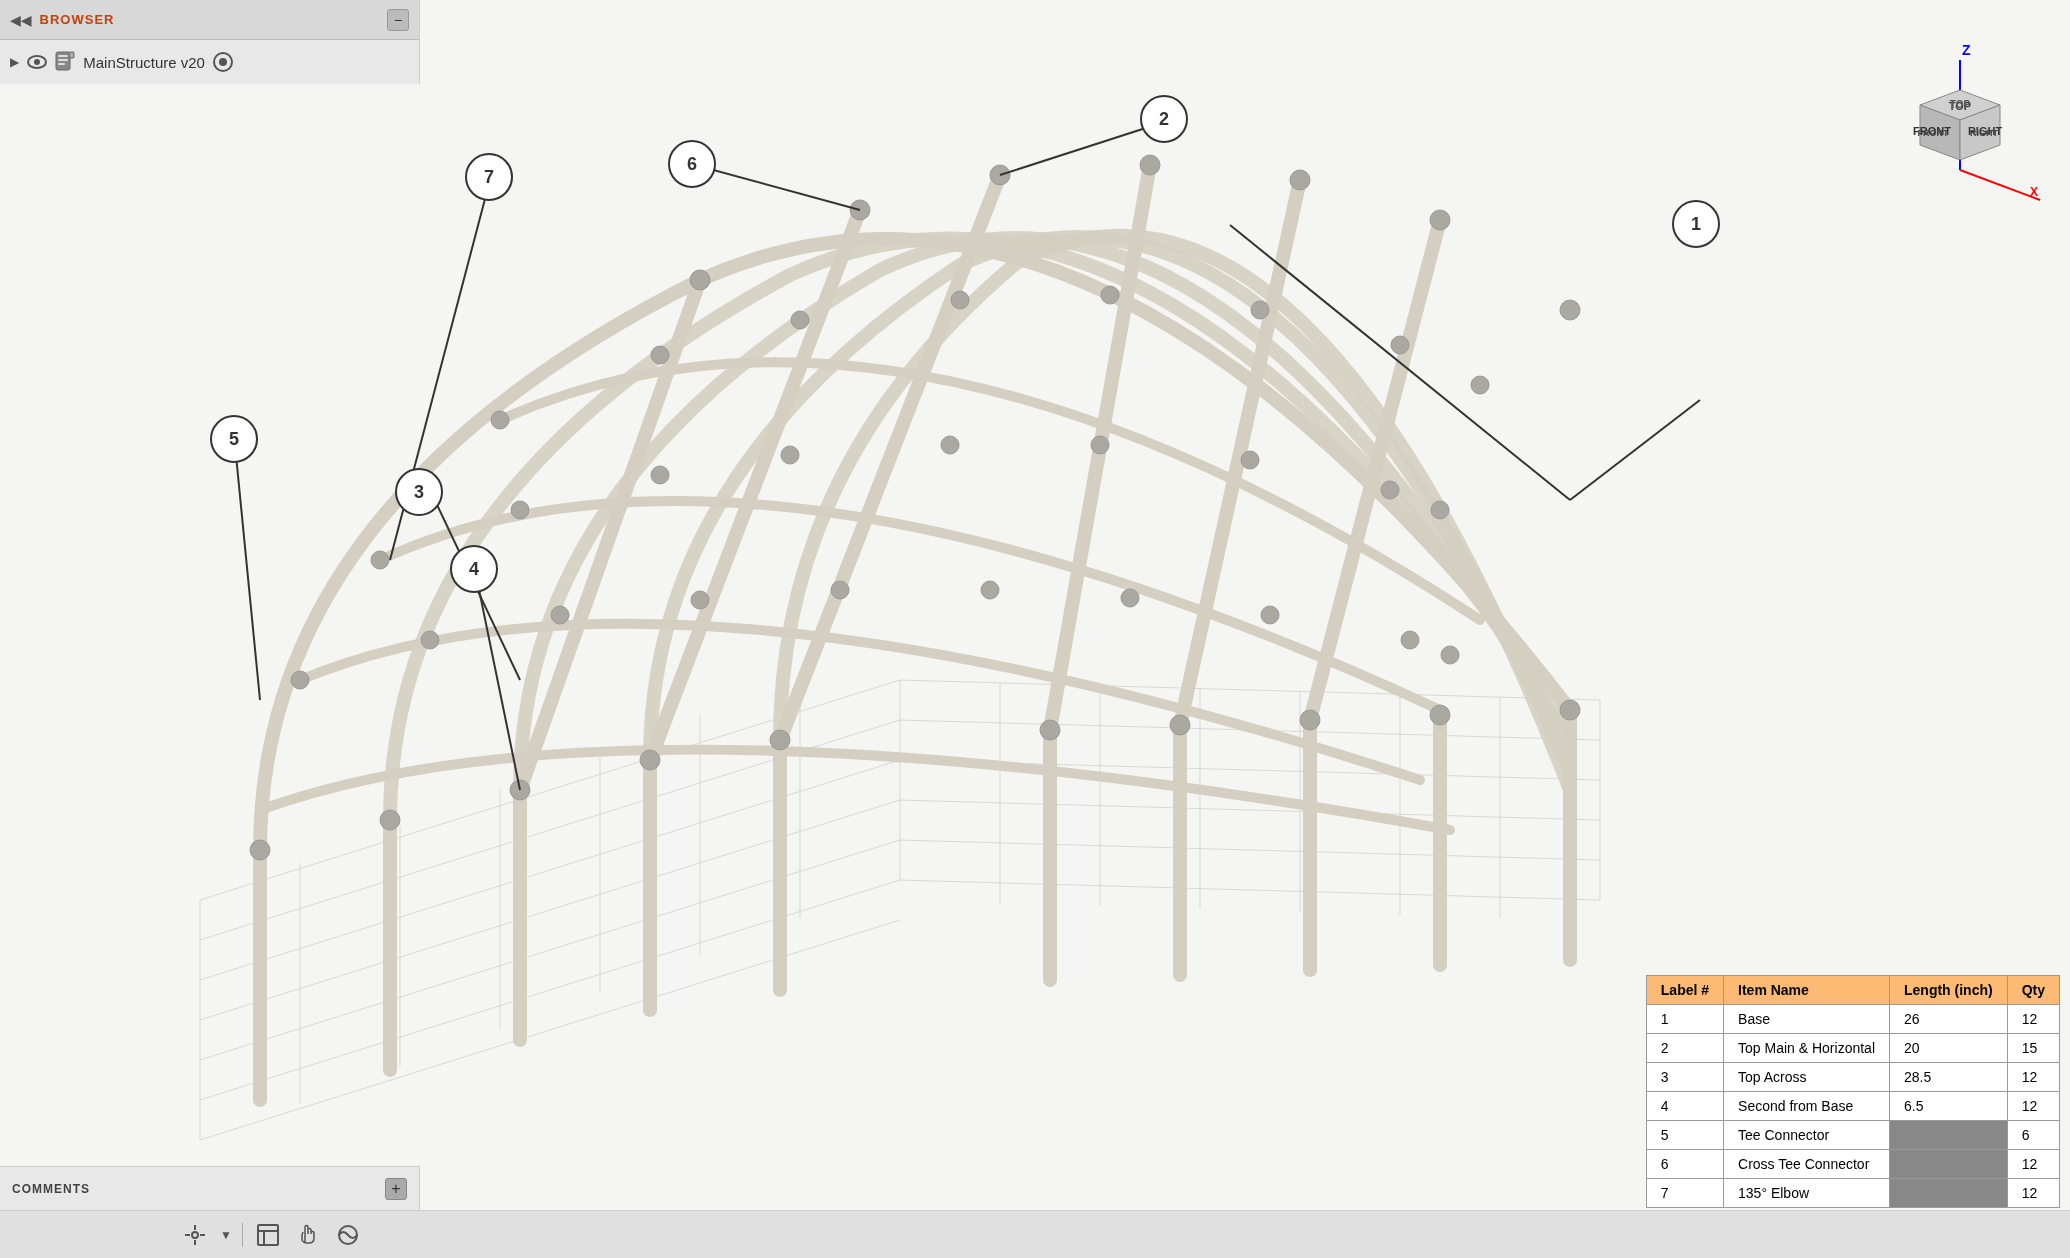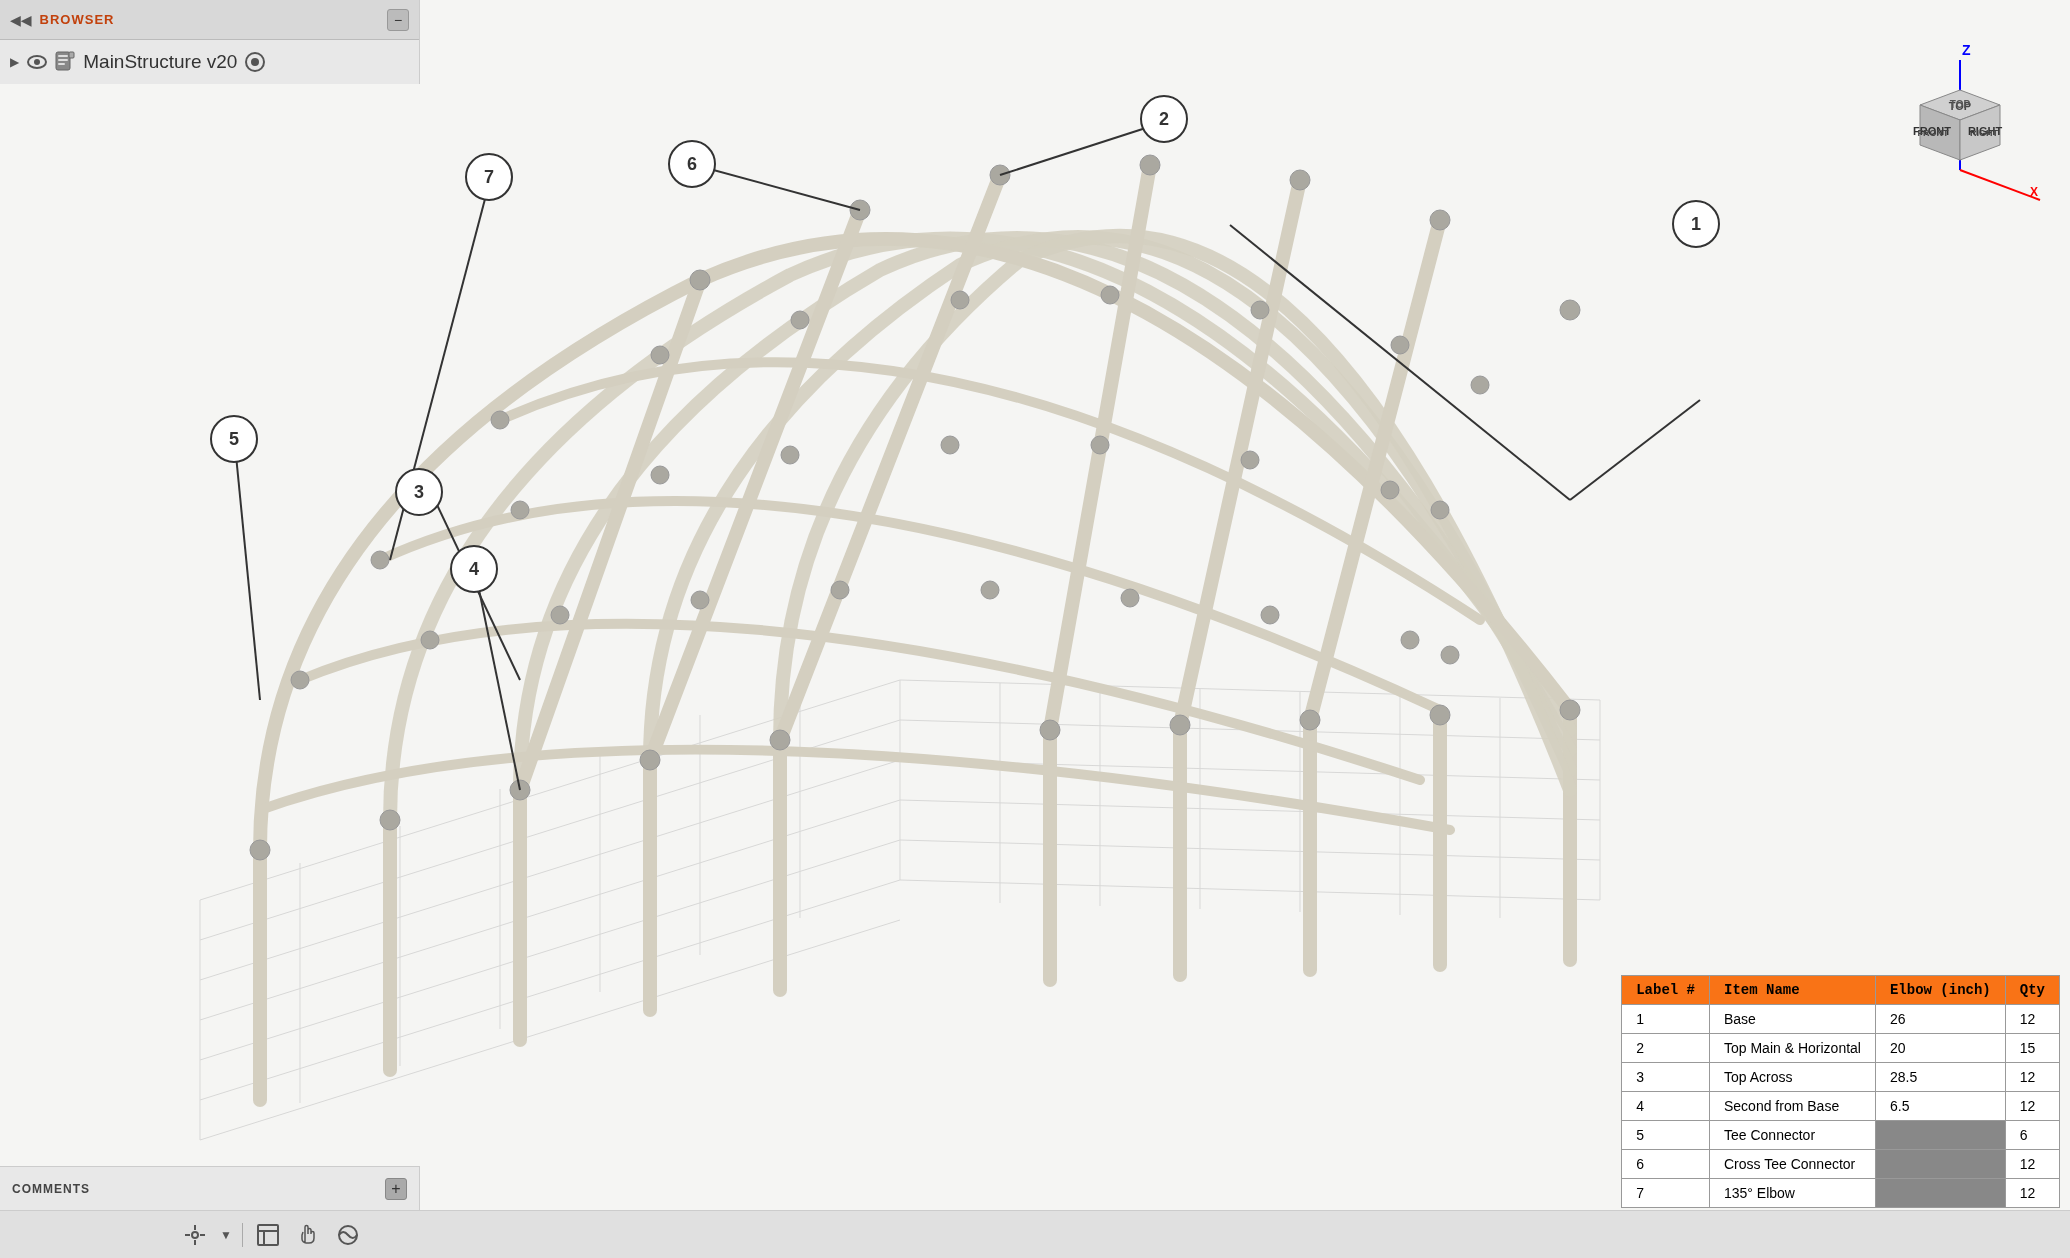--- a/index.html
+++ b/index.html
@@ -84,21 +84,21 @@
       justify-content: center;
     }
     .eye-icon::after {
       content: '';
       width: 6px;
       height: 6px;
       background: #555;
       border-radius: 50%;
     }
     .browser-item-name {
-      font-size: 19px;
+      font-size: 15px;
       color: #333;
       font-weight: 500;
     }
     .record-btn {
       width: 20px;
       height: 20px;
       border: 2px solid #555;
       border-radius: 50%;
       display: flex;
       align-items: center;
@@ -148,23 +148,22 @@
       border: 1px solid #999;
       border-collapse: collapse;
       font-size: 14px;
     }
     #data-table th, #data-table td {
       border: 1px solid #999;
       padding: 6px 14px;
       text-align: left;
     }
     #data-table th {
-      background: #f97316;
+      background: #fdba74;
       font-weight: bold;
-      font-family: Liberation Mono, monospace;
     }
     .shaded {
       background: #888;
     }
 
     
     #bottom-toolbar {
       position: absolute;
       bottom: 0;
       left: 0;
@@ -483,21 +482,21 @@
     <text x="63" y="116" text-anchor="middle" fill="#444" font-size="9" font-weight="bold">FRONT</text>
     <text x="114" y="116" text-anchor="middle" fill="#444" font-size="9" font-weight="bold">RIGHT</text>
   </svg>
 </div>
 
 <table id="data-table">
   <thead>
     <tr>
       <th>Label #</th>
       <th>Item Name</th>
-      <th>Elbow (inch)</th>
+      <th>Length (inch)</th>
       <th>Qty</th>
     </tr>
   </thead>
   <tbody>
     <tr>
       <td>1</td>
       <td>Base</td>
       <td>26</td>
       <td>12</td>
     </tr>

